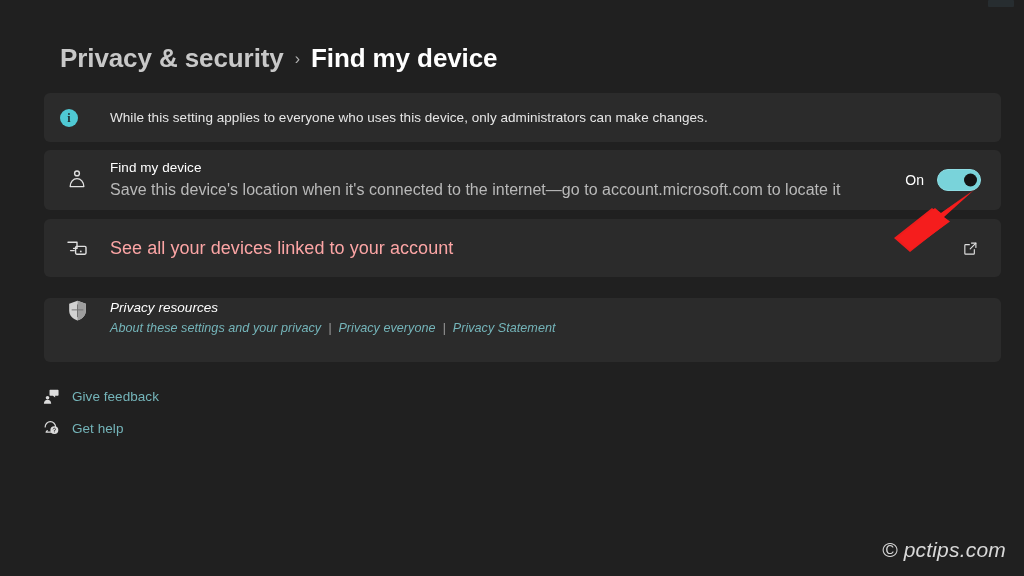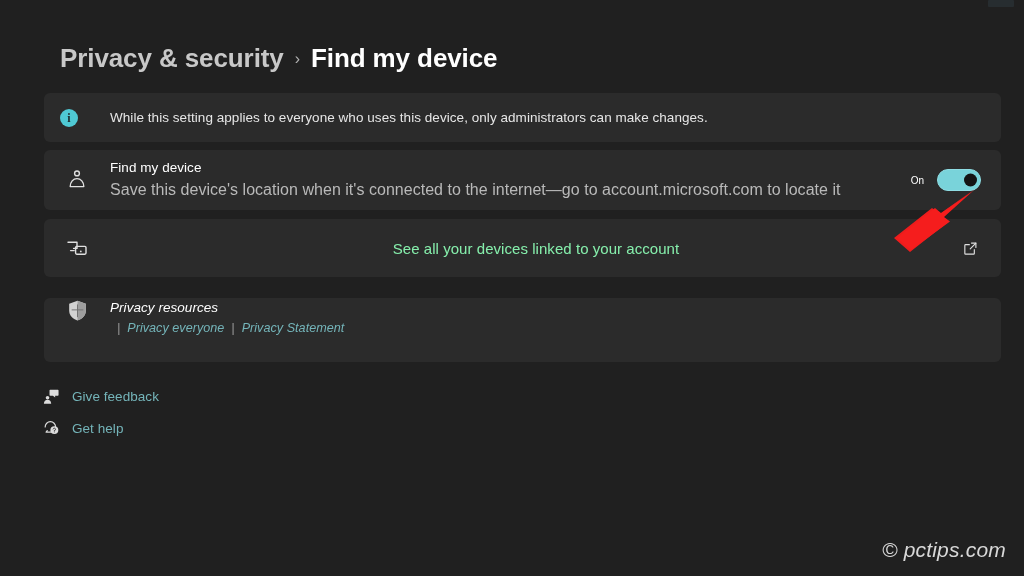--- a/index.html
+++ b/index.html
@@ -141,36 +141,35 @@
     line-height: 1.45;
     letter-spacing: 0.05px;
   }
   .row-sub {
     font-size: 16px;
     color: #b9b9b9;
     line-height: 1.5;
     letter-spacing: 0.03px;
   }
   .row-single {
-    font-size: 15px;
-    color: #86efac;
+    font-size: 18px;
+    color: #fca5a5;
     letter-spacing: 0.05px;
-    text-align: center;
   }
 
   
   .toggle-wrap {
     display: flex;
     align-items: center;
     gap: 13px;
     flex: none;
     padding-right: 4px;
   }
   .toggle-label {
-    font-size: 10px;
+    font-size: 14px;
     color: #ffffff;
   }
   .toggle {
     width: 44px;
     height: 22px;
     border-radius: 11px;
     background: #79d3da;
     position: relative;
     border: 1px solid #8fdde3;
     box-sizing: border-box;
@@ -325,20 +324,21 @@
     <svg width="25" height="25" viewBox="0 0 24 24">
       <path d="M12 2.6 L20 5.6 V12 C20 16.8 16.6 20.1 12 21.6 C7.4 20.1 4 16.8 4 12 V5.6 Z" fill="#d2d2d2"></path>
       <path d="M12 2.6 L20 5.6 V12 C20 16.8 16.6 20.1 12 21.6 Z" fill="#9e9e9e"></path>
       <path d="M12 6.2 V18.4" stroke="#6f6f6f" stroke-width="0.9"></path>
       <path d="M6.4 11.4 H17.6" stroke="#6f6f6f" stroke-width="0.9"></path>
     </svg>
   </div>
   <div class="row-body">
     <div class="row-title">Privacy resources</div>
     <div class="plinks">
+      <a class="plink" href="#">About these settings and your privacy</a>
       <span class="pdiv">|</span>
       <a class="plink" href="#">Privacy everyone</a>
       <span class="pdiv">|</span>
       <a class="plink" href="#">Privacy Statement</a>
     </div>
   </div>
 </div>
 
 <div class="foot-links">
   <div class="foot-row">

